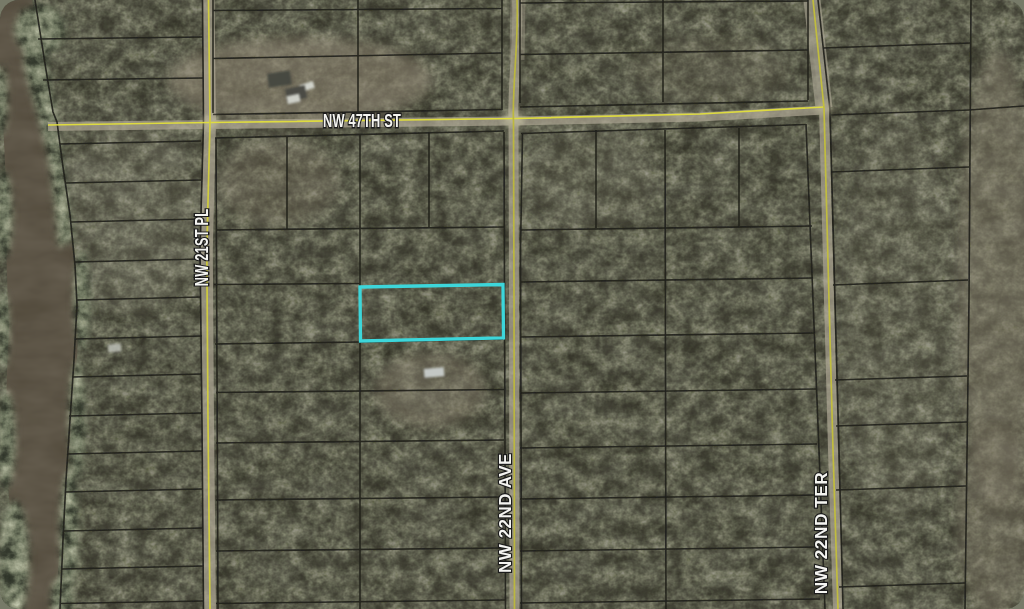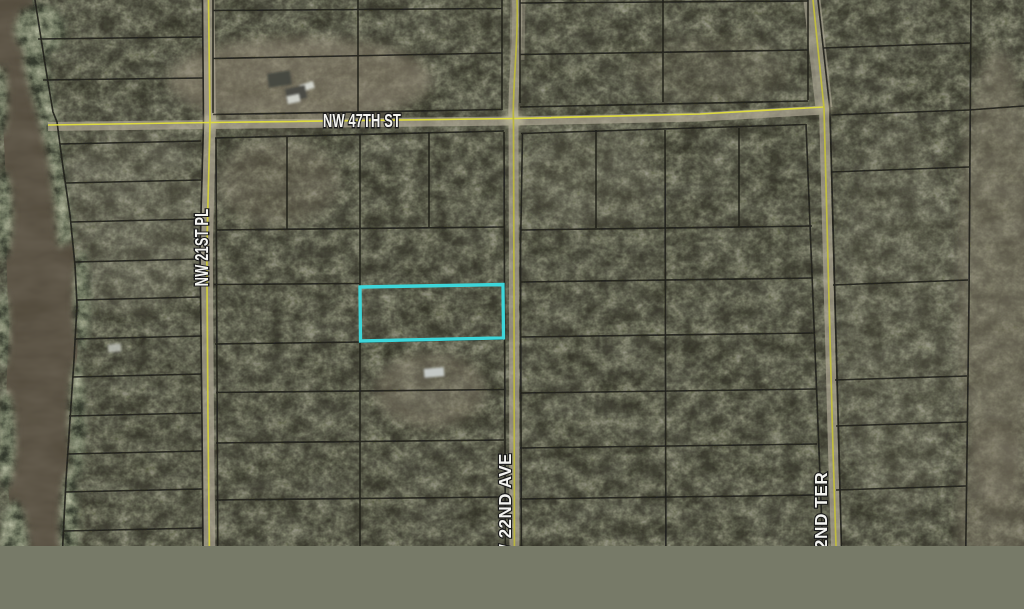--- a/index.html
+++ b/index.html
@@ -1,16 +1,16 @@
 <!DOCTYPE html>
 <html><head>
 <meta charset="utf-8">
 <style>
   html,body{margin:0;padding:0;background:#777a68;}
-  #map{position:relative;width:1024px;height:546px;overflow:hidden;}
+  #map{position:relative;width:1024px;height:609px;overflow:hidden;border-radius:19px;}
   svg{display:block;}
   text{font-family:"Liberation Sans", sans-serif;}
 </style>
 </head>
 <body>
 
 <div id="map">
 <svg width="1024" height="609" viewBox="0 0 1024 609">
 <defs>
 

